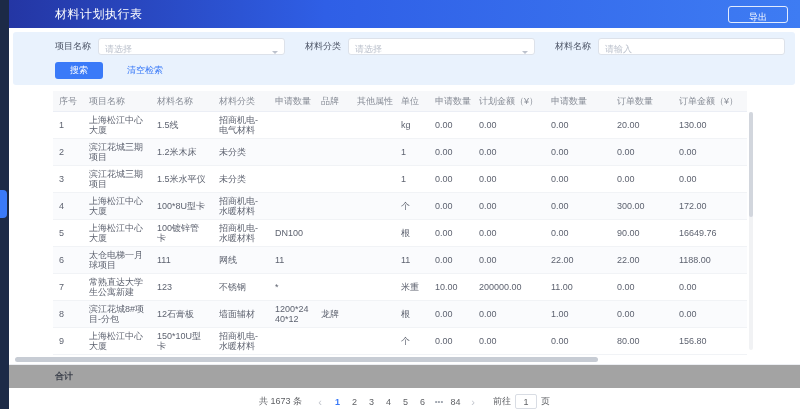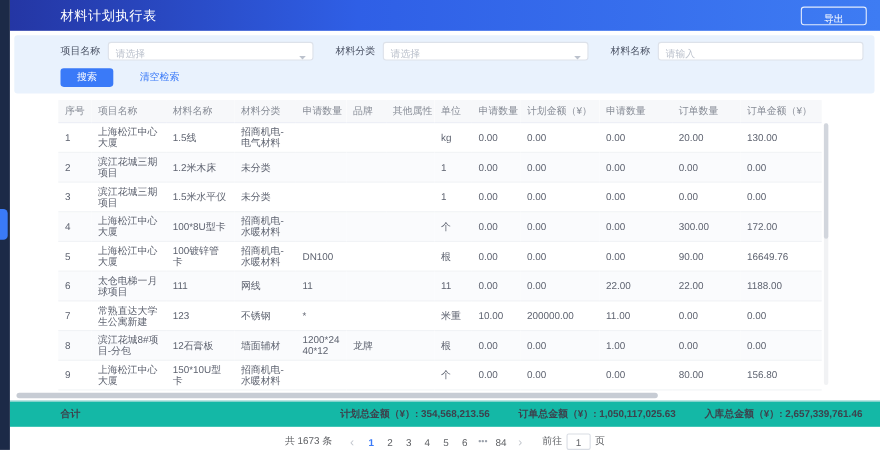--- a/index.html
+++ b/index.html
@@ -52,21 +52,21 @@
              border-bottom: 1px solid #f1f3f6; word-break: break-all; vertical-align: middle; }
   tbody tr:nth-child(even) td { background: #fafbfd; }
   .v-scrollbar { position: absolute; top: 27px; left: 740px; width: 4px; height: 238px;
                  background: #f1f2f4; border-radius: 2px; cursor: pointer; }
   .v-thumb { width: 4px; height: 105px; background: #d2d6dd; border-radius: 2px; }
 
   .h-scrollbar { margin: 2px 8px 0 6px; height: 5px; flex-shrink: 0; cursor: pointer; }
   .h-thumb { width: 75%; height: 5px; background: #c7ccd4; border-radius: 3px; }
 
   
-  .summary-bar { margin-top: 2px; background: #14b8a6; border-top: 1px solid #eceef2;
+  .summary-bar { margin-top: 2px; background: #a3a3a3; border-top: 1px solid #eceef2;
                  display: flex; align-items: center; justify-content: space-between;
                  padding: 5px 16px 5px 46px; flex-shrink: 0; }
   .summary-label { font-size: 9px; font-weight: bold; color: #3d424d; }
   .summary-items { display: flex; gap: 26px; }
   .summary-item { font-size: 9px; color: #3d424d; white-space: nowrap; }
   .summary-item .lbl, .summary-item .val { font-weight: bold; }
 
   
   .pagination { display: flex; align-items: center; justify-content: center; gap: 3px;
                 padding: 6px 0 4px; font-size: 9px; color: #606266; flex-shrink: 0; }
@@ -295,25 +295,20 @@
         <div class="v-thumb"></div>
       </div>
     </section>
 
     <div class="h-scrollbar">
       <div class="h-thumb"></div>
     </div>
 
     <div class="summary-bar">
       <span class="summary-label">合计</span>
-      <div class="summary-items" id="summary-items">
-          <span class="summary-item"><span class="lbl">计划总金额（¥）: </span><span class="val">354,568,213.56</span></span>
-          <span class="summary-item"><span class="lbl">订单总金额（¥）: </span><span class="val">1,050,117,025.63</span></span>
-          <span class="summary-item"><span class="lbl">入库总金额（¥）: </span><span class="val">2,657,339,761.46</span></span>
-        </div>
     </div>
 
     <div class="pagination">
       <span class="total-text">共 1673 条</span>
       <button class="pg-arrow">‹</button>
       <div class="pager" id="pager-pages">
           <button class="page-btn active">1</button>
           <button class="page-btn">2</button>
           <button class="page-btn">3</button>
           <button class="page-btn">4</button>

